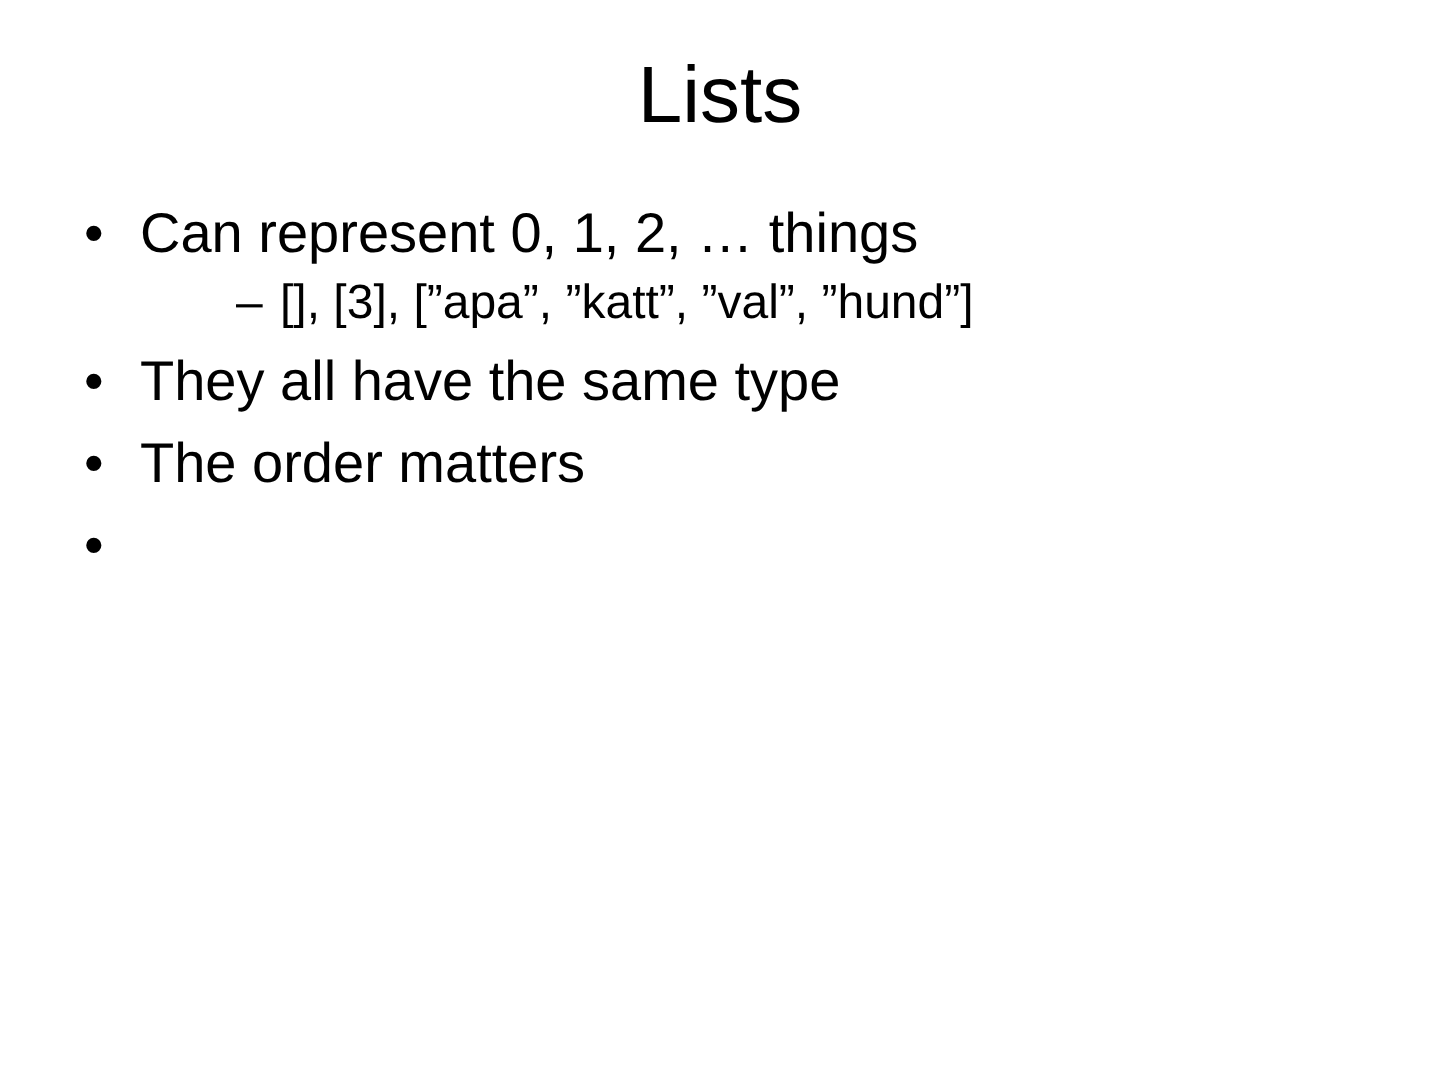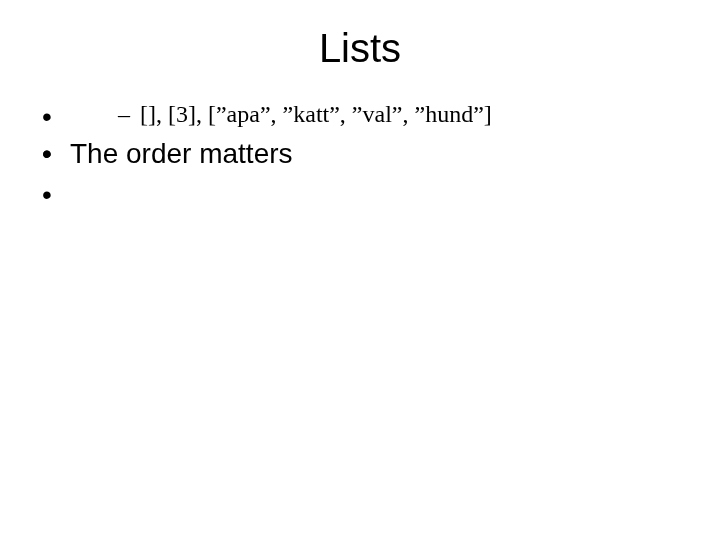--- a/index.html
+++ b/index.html
@@ -41,21 +41,20 @@
     content: "•";
     position: absolute;
     left: 12px;
     top: 0;
     font-size: 28px;
   }
   ul.level2 {
     list-style: none;
     margin: 2px 0 6px 0;
     padding: 0;
-    font-family: Liberation Serif, serif;
   }
   ul.level2 > li {
     position: relative;
     padding-left: 70px;
     font-size: 24px;
     line-height: 1.3;
     margin: 2px 0;
   }
   ul.level2 > li::before {
     content: "–";
@@ -66,28 +65,30 @@
   }
 </style>
 </head>
 <body>
 
 <div class="slide">
   <div class="title">Lists</div>
 
   <ul class="level1">
     <li>
+      <span>Can represent 0, 1, 2, … things</span>
       <ul class="level2">
         <li>
           <span>[], [3], [”apa”, ”katt”, ”val”, ”hund”]</span>
         </li>
       </ul>
     </li>
 
     <li>
+      <span>They all have the same type</span>
     </li>
 
     <li>
       <span>The order matters</span>
     </li>
 
     <li>
     </li>
   </ul>
 </div>

